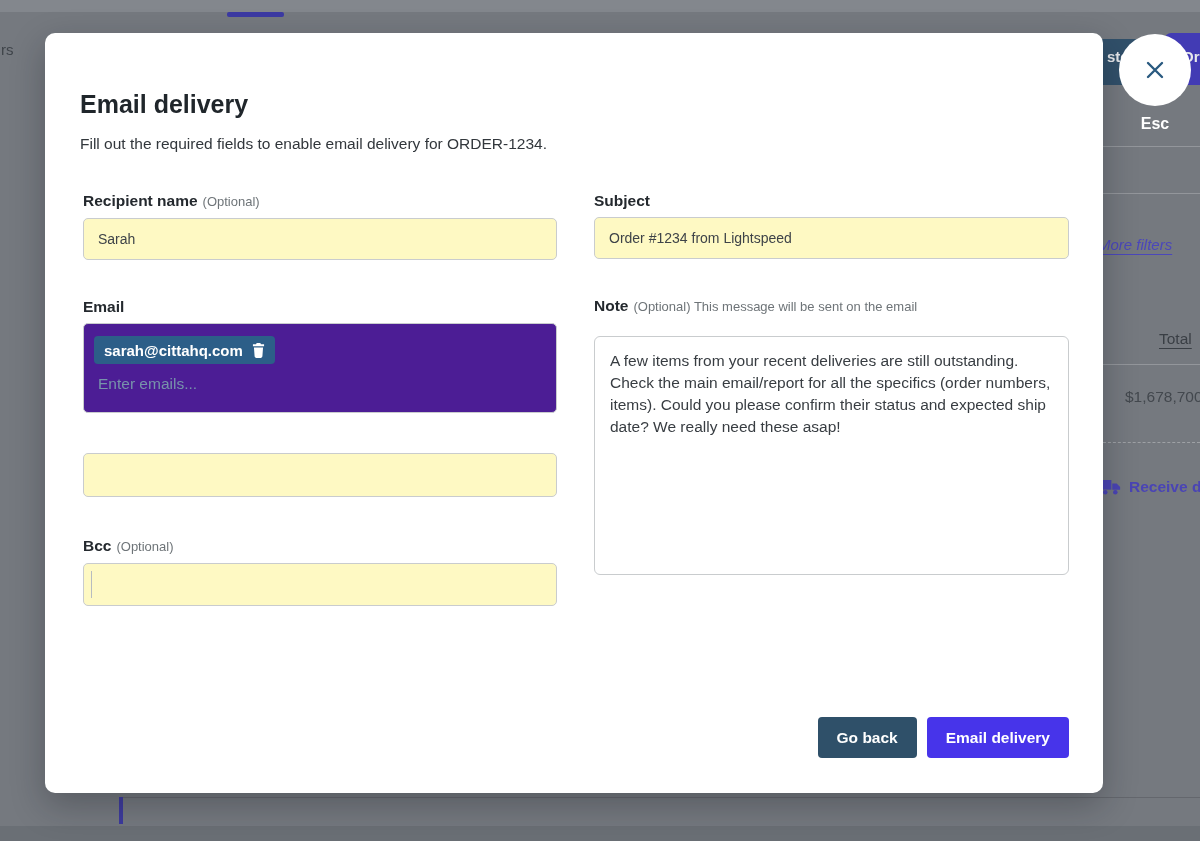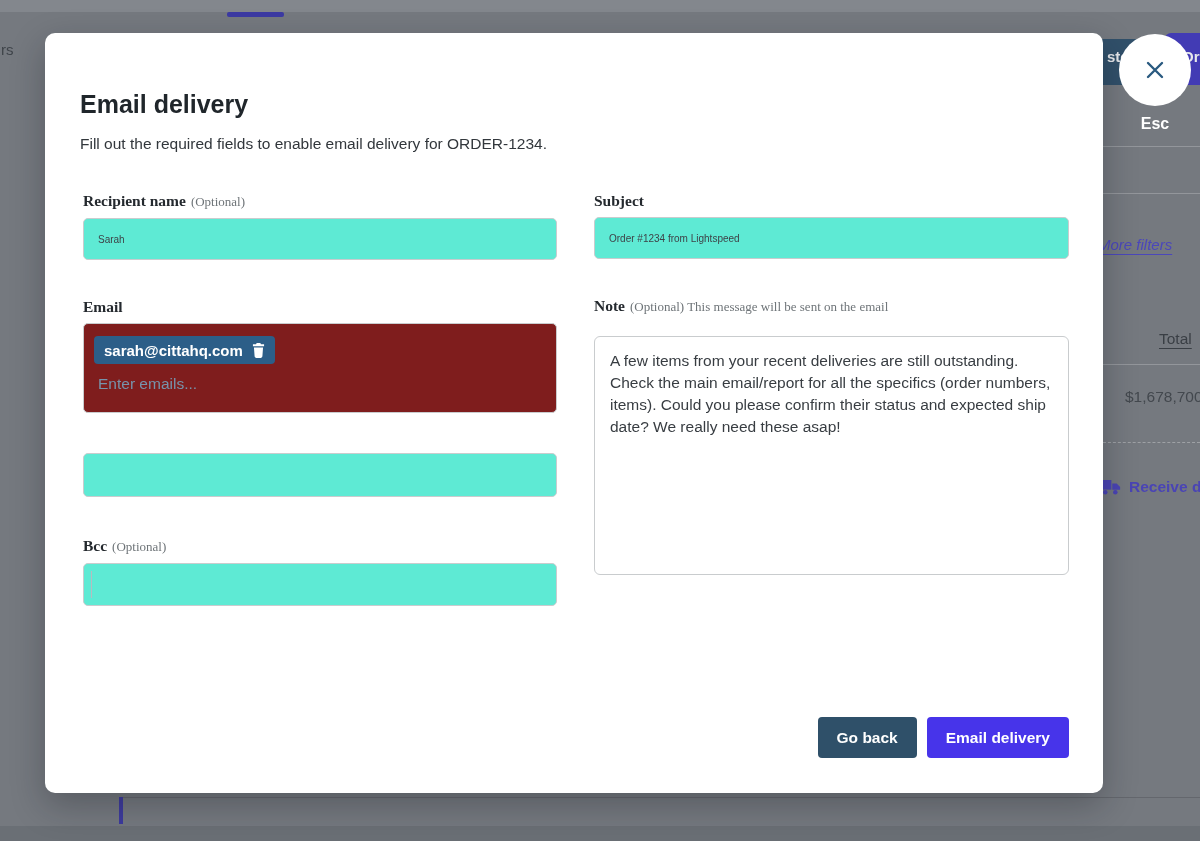--- a/index.html
+++ b/index.html
@@ -32,28 +32,28 @@
   
   .modal{position:absolute;z-index:5;left:45px;top:33px;width:1058px;height:760px;background:#ffffff;
     border-radius:10px;box-shadow:0 12px 34px rgba(20,24,30,0.30);}
   .m-title{position:absolute;left:35px;top:58px;font-size:25px;font-weight:700;color:#20262b;line-height:1.1;}
   .m-sub{position:absolute;left:35px;top:102px;font-size:15.5px;color:#32373c;}
 
   .col{position:absolute;top:159px;}
   .col-left{left:38px;width:474px;}
   .col-right{left:549px;width:475px;}
 
-  .f-label{font-size:15.5px;font-weight:700;color:#24292e;line-height:18px;margin-bottom:7px;font-family:Liberation Serif, serif;}
+  .f-label{font-size:15.5px;font-weight:700;color:#24292e;line-height:18px;margin-bottom:7px;}
   .f-label .opt{font-size:13px;font-weight:400;color:#6e7478;margin-left:5px;}
   .f-input{box-sizing:border-box;width:100%;height:42px;border:1px solid #c9ccce;border-radius:5px;
-    padding:16px 14px;font-size:10px;color:#3e4348;font-family:"Liberation Sans",sans-serif;background:#5eead4;outline:none;}
+    padding:16px 14px;font-size:14px;color:#3e4348;font-family:"Liberation Sans",sans-serif;background:#fef9c3;outline:none;}
   .spacer38{height:38px;} .spacer40{height:40px;}
 
   .email-box{box-sizing:border-box;width:100%;height:90px;border:1px solid #c9ccce;border-radius:5px;
-    padding:12px 10px;background:#7f1d1d;}
+    padding:12px 10px;background:#4c1d95;}
   .chip{display:inline-flex;align-items:center;gap:9px;background:#2c5e88;color:#ffffff;border-radius:4px;
     padding:4px 10px;font-size:15px;font-weight:700;height:28px;box-sizing:border-box;}
   .chip .trash{display:inline-flex;cursor:pointer;}
   .email-ph{margin:11px 0 0 4px;font-size:15.5px;color:#7793ab;cursor:text;}
 
   .cc-input{height:44px;}
   .bcc-wrap{position:relative;}
   .bcc-input{height:43px;}
   .caret{position:absolute;left:8px;top:8px;width:1px;height:27px;background:#b7bcc0;}
 

